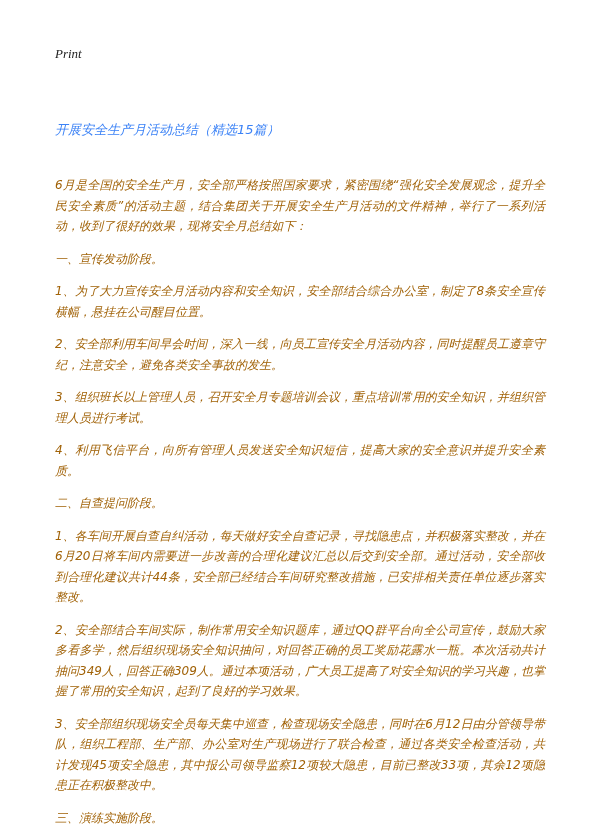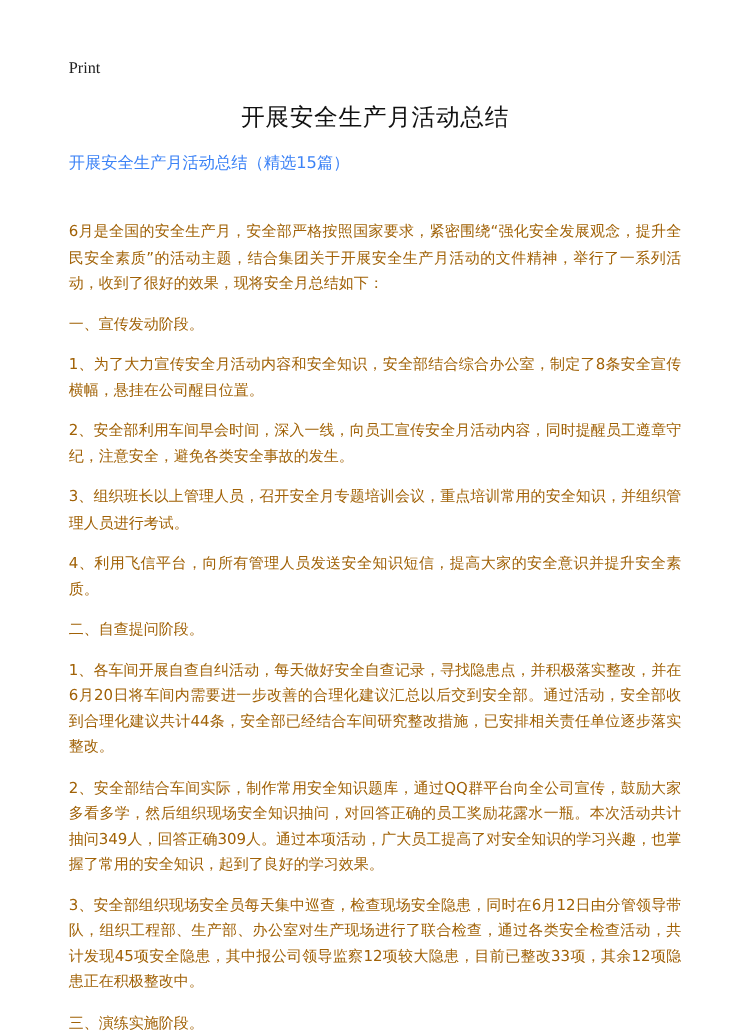--- a/index.html
+++ b/index.html
@@ -14,20 +14,21 @@
       position: relative;
       color: #1a1a1a;
       font-family: "DejaVu Sans", "Liberation Sans", sans-serif;
     }
     .page {
       position: absolute;
       left: 0; top: 0;
       width: 600px;
       height: 596px;
       background: #fff;
+      font-style: italic;
     }
     .print-label {
       position: absolute;
       left: 55px;
       top: 46px;
       font-family: "Liberation Serif", "DejaVu Serif", serif;
       font-size: 13px;
       color: #222;
     }
     .doc-title {
@@ -76,21 +77,20 @@
       margin-bottom: 12px;
     }
   </style>
 </head>
 <body>
 
 <div class="page">
 
   <div class="print-label">Print</div>
 
-  <h1 class="doc-title">开展安全生产月活动总结</h1>
 
   <div class="doc-subtitle">开展安全生产月活动总结（精选15篇）</div>
 
 
   <div class="body">
     <p class="para">6月是全国的安全生产月，安全部严格按照国家要求，紧密围绕“强化安全发展观念，提升全民安全素质”的活动主题，结合集团关于开展安全生产月活动的文件精神，举行了一系列活动，收到了很好的效果，现将安全月总结如下：</p>
     <p class="para stage">一、宣传发动阶段。</p>
     <p class="para">1、为了大力宣传安全月活动内容和安全知识，安全部结合综合办公室，制定了8条安全宣传横幅，悬挂在公司醒目位置。</p>
     <p class="para">2、安全部利用车间早会时间，深入一线，向员工宣传安全月活动内容，同时提醒员工遵章守纪，注意安全，避免各类安全事故的发生。</p>
     <p class="para">3、组织班长以上管理人员，召开安全月专题培训会议，重点培训常用的安全知识，并组织管理人员进行考试。</p>

